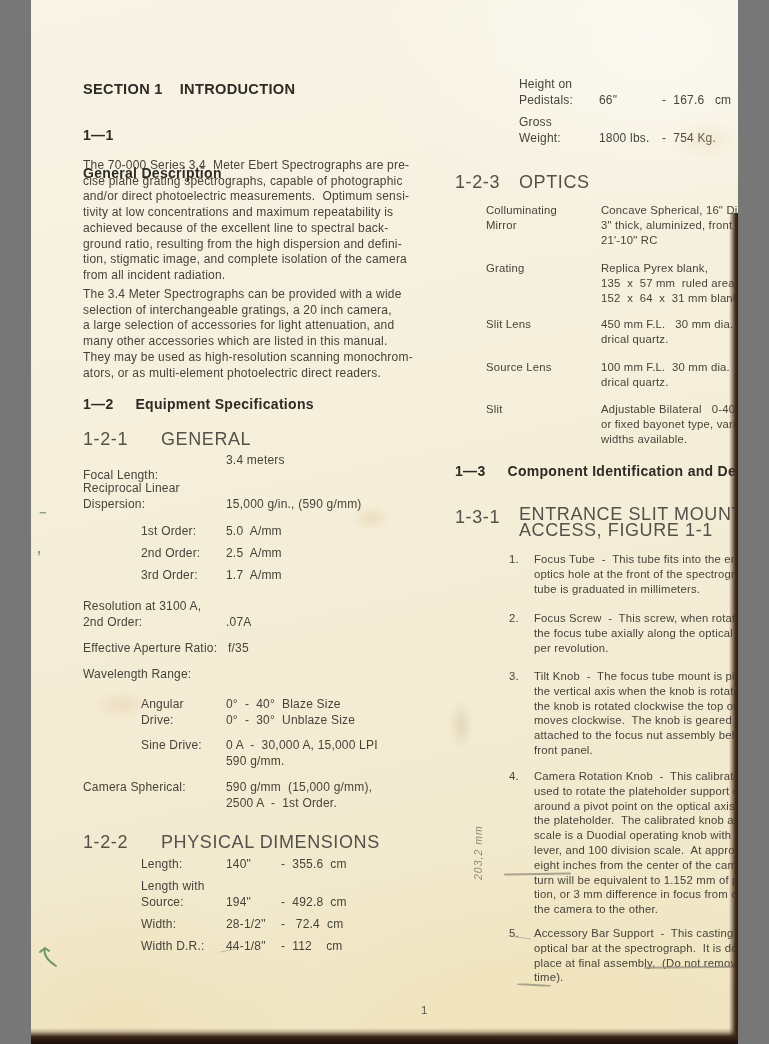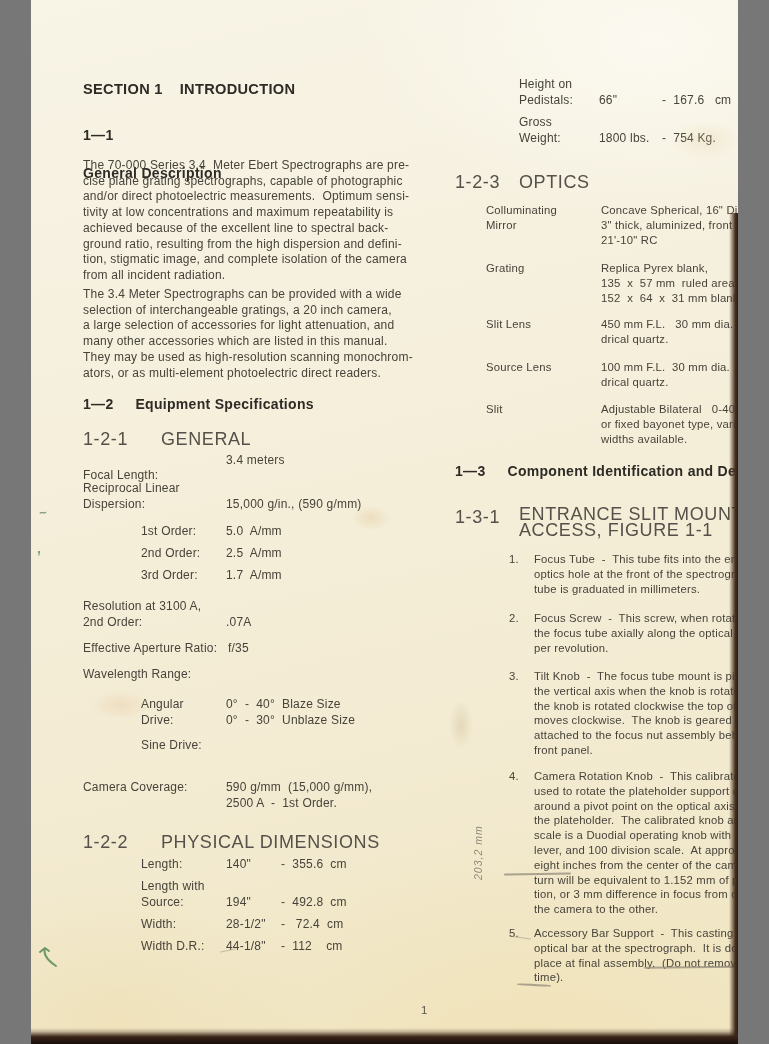--- a/index.html
+++ b/index.html
@@ -104,22 +104,24 @@
   <div class="txt body12" style="left:197px;top:641px;">f/35</div>
 
   <div class="txt body12" style="left:52px;top:667px;">Wavelength Range:</div>
 
   <div class="txt body12" style="left:110px;top:697px;">Angular
 Drive:</div>
   <div class="txt body12" style="left:195px;top:697px;">0°  -  40°  Blaze Size
 0°  -  30°  Unblaze Size</div>
 
   <div class="txt body12" style="left:110px;top:738px;">Sine Drive:</div>
-
-  <div class="txt body12" style="left:52px;top:780px;">Camera Coverage:</div>
+  <div class="txt body12" style="left:195px;top:738px;">0 A  -  30,000 A, 15,000 LPI
+590 g/mm.</div>
+
+  <div class="txt body12" style="left:52px;top:780px;">Camera Spherical:</div>
   <div class="txt body12" style="left:195px;top:780px;">590 g/mm  (15,000 g/mm),
 2500 A  -  1st Order.</div>
 
   <div class="txt sub" style="left:52px;top:832px;">1-2-2</div>
   <div class="txt sub" style="left:130px;top:832px;">PHYSICAL DIMENSIONS</div>
 
   <div class="txt body12" style="left:110px;top:857px;">Length:</div>
   <div class="txt body12" style="left:195px;top:857px;">140"</div>
   <div class="txt body12" style="left:250px;top:857px;">-  355.6  cm</div>
 

